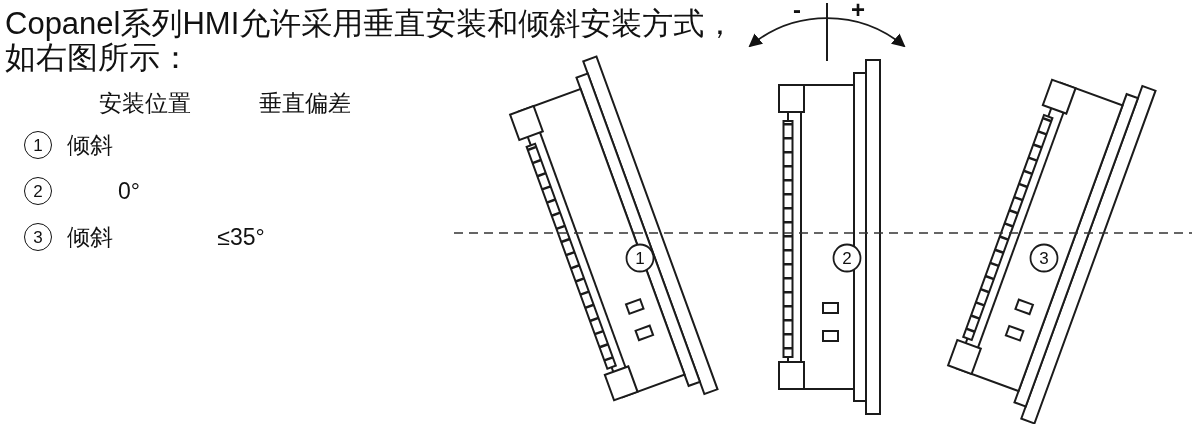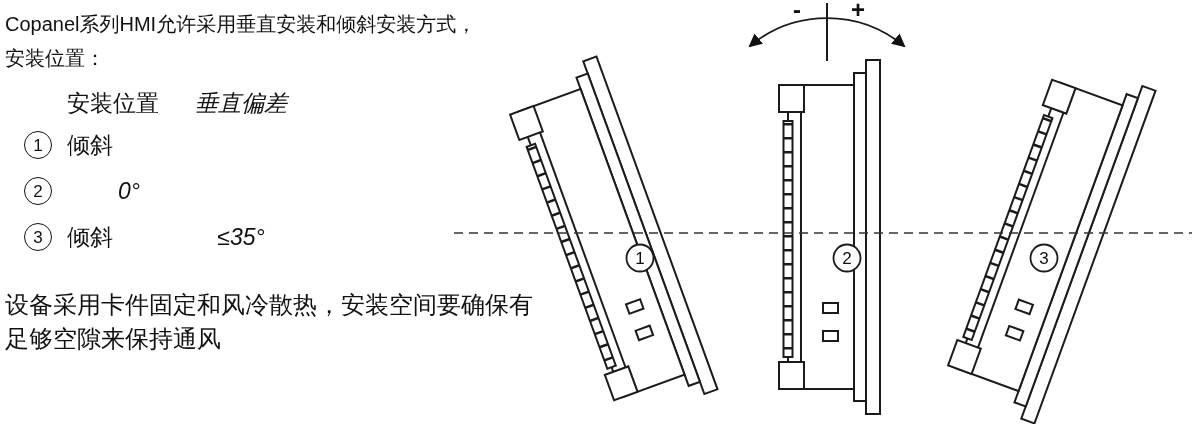--- a/index.html
+++ b/index.html
@@ -4,28 +4,28 @@
 <style>
   * { margin:0; padding:0; box-sizing:border-box; }
   html,body { width:1192px; height:424px; }
   body {
     background:#ffffff;
     font-family:"Liberation Sans","DejaVu Sans",sans-serif;
     color:#111111;
   }
   .page { position:relative; width:1192px; height:424px; background:#fff; overflow:hidden; }
 
-  .intro { position:absolute; left:5px; top:7px; font-size:20px; line-height:34px; white-space:nowrap; }
+  .intro { position:absolute; left:5px; top:7px; font-size:31px; line-height:34px; white-space:nowrap; }
 
   .mount-table { position:absolute; left:14px; top:84px; font-size:23px; }
   .t-row { display:flex; align-items:center; height:46px; }
-  .t-row.t-head { height:38px; }
+  .t-row.t-head { height:38px;gap:32px; }
   .c-num { width:48px; display:flex; justify-content:center; align-items:center; }
   .c-pos { width:112px; padding-left:5px; }
-  .c-dev { width:134px; text-align:center;font-style:italic; }
+  .c-dev { width:134px; text-align:center; }
   .circ {
     display:inline-flex; width:28px; height:28px;
     border:1.8px solid #111; border-radius:50%;
     align-items:center; justify-content:center;
     font-size:17px; line-height:1;
   }
 
   .footer-note { position:absolute; left:5px; top:288px; font-size:24px; line-height:34px; white-space:nowrap; }
 
   .diagram { position:absolute; left:452px; top:0; }
@@ -33,21 +33,21 @@
   .sign-label { font-size:24px; font-weight:bold; text-anchor:middle; }
   .panel-num { font-size:17px; text-anchor:middle; }
 </style>
 </head>
 <body>
 
 <div class="page">
 
   <div class="intro">
     <div>Copanel系列HMI允许采用垂直安装和倾斜安装方式，</div>
-    <div>安装位置：</div>
+    <div>如右图所示：</div>
   </div>
 
   <div class="mount-table">
     <div class="t-row t-head">
       <div class="c-num"></div>
       <div class="c-pos">安装位置</div>
       <div class="c-dev">垂直偏差</div>
     </div>
     <div class="t-row">
       <div class="c-num">
@@ -63,24 +63,20 @@
     </div>
     <div class="t-row">
       <div class="c-num">
           <span class="circ">3</span>
         </div>
       <div class="c-pos">倾斜</div>
       <div class="c-dev">≤35°</div>
     </div>
   </div>
 
-  <div class="footer-note">
-    <div>设备采用卡件固定和风冷散热，安装空间要确保有</div>
-    <div>足够空隙来保持通风</div>
-  </div>
 
   <svg class="diagram" width="740" height="424" viewBox="0 0 740 424" xmlns="http://www.w3.org/2000/svg">
     <defs>
       <marker id="arrow" viewBox="0 0 10 10" refX="8.5" refY="5" markerWidth="7.5" markerHeight="7.5" orient="auto-start-reverse">
         <path d="M0,0 L10,5 L0,10 z" fill="#111"></path>
       </marker>
       <g id="panel" fill="#ffffff" stroke="#1b1b1b" stroke-width="2">
 
         <rect x="36" y="-177" width="14" height="354"></rect>
 

